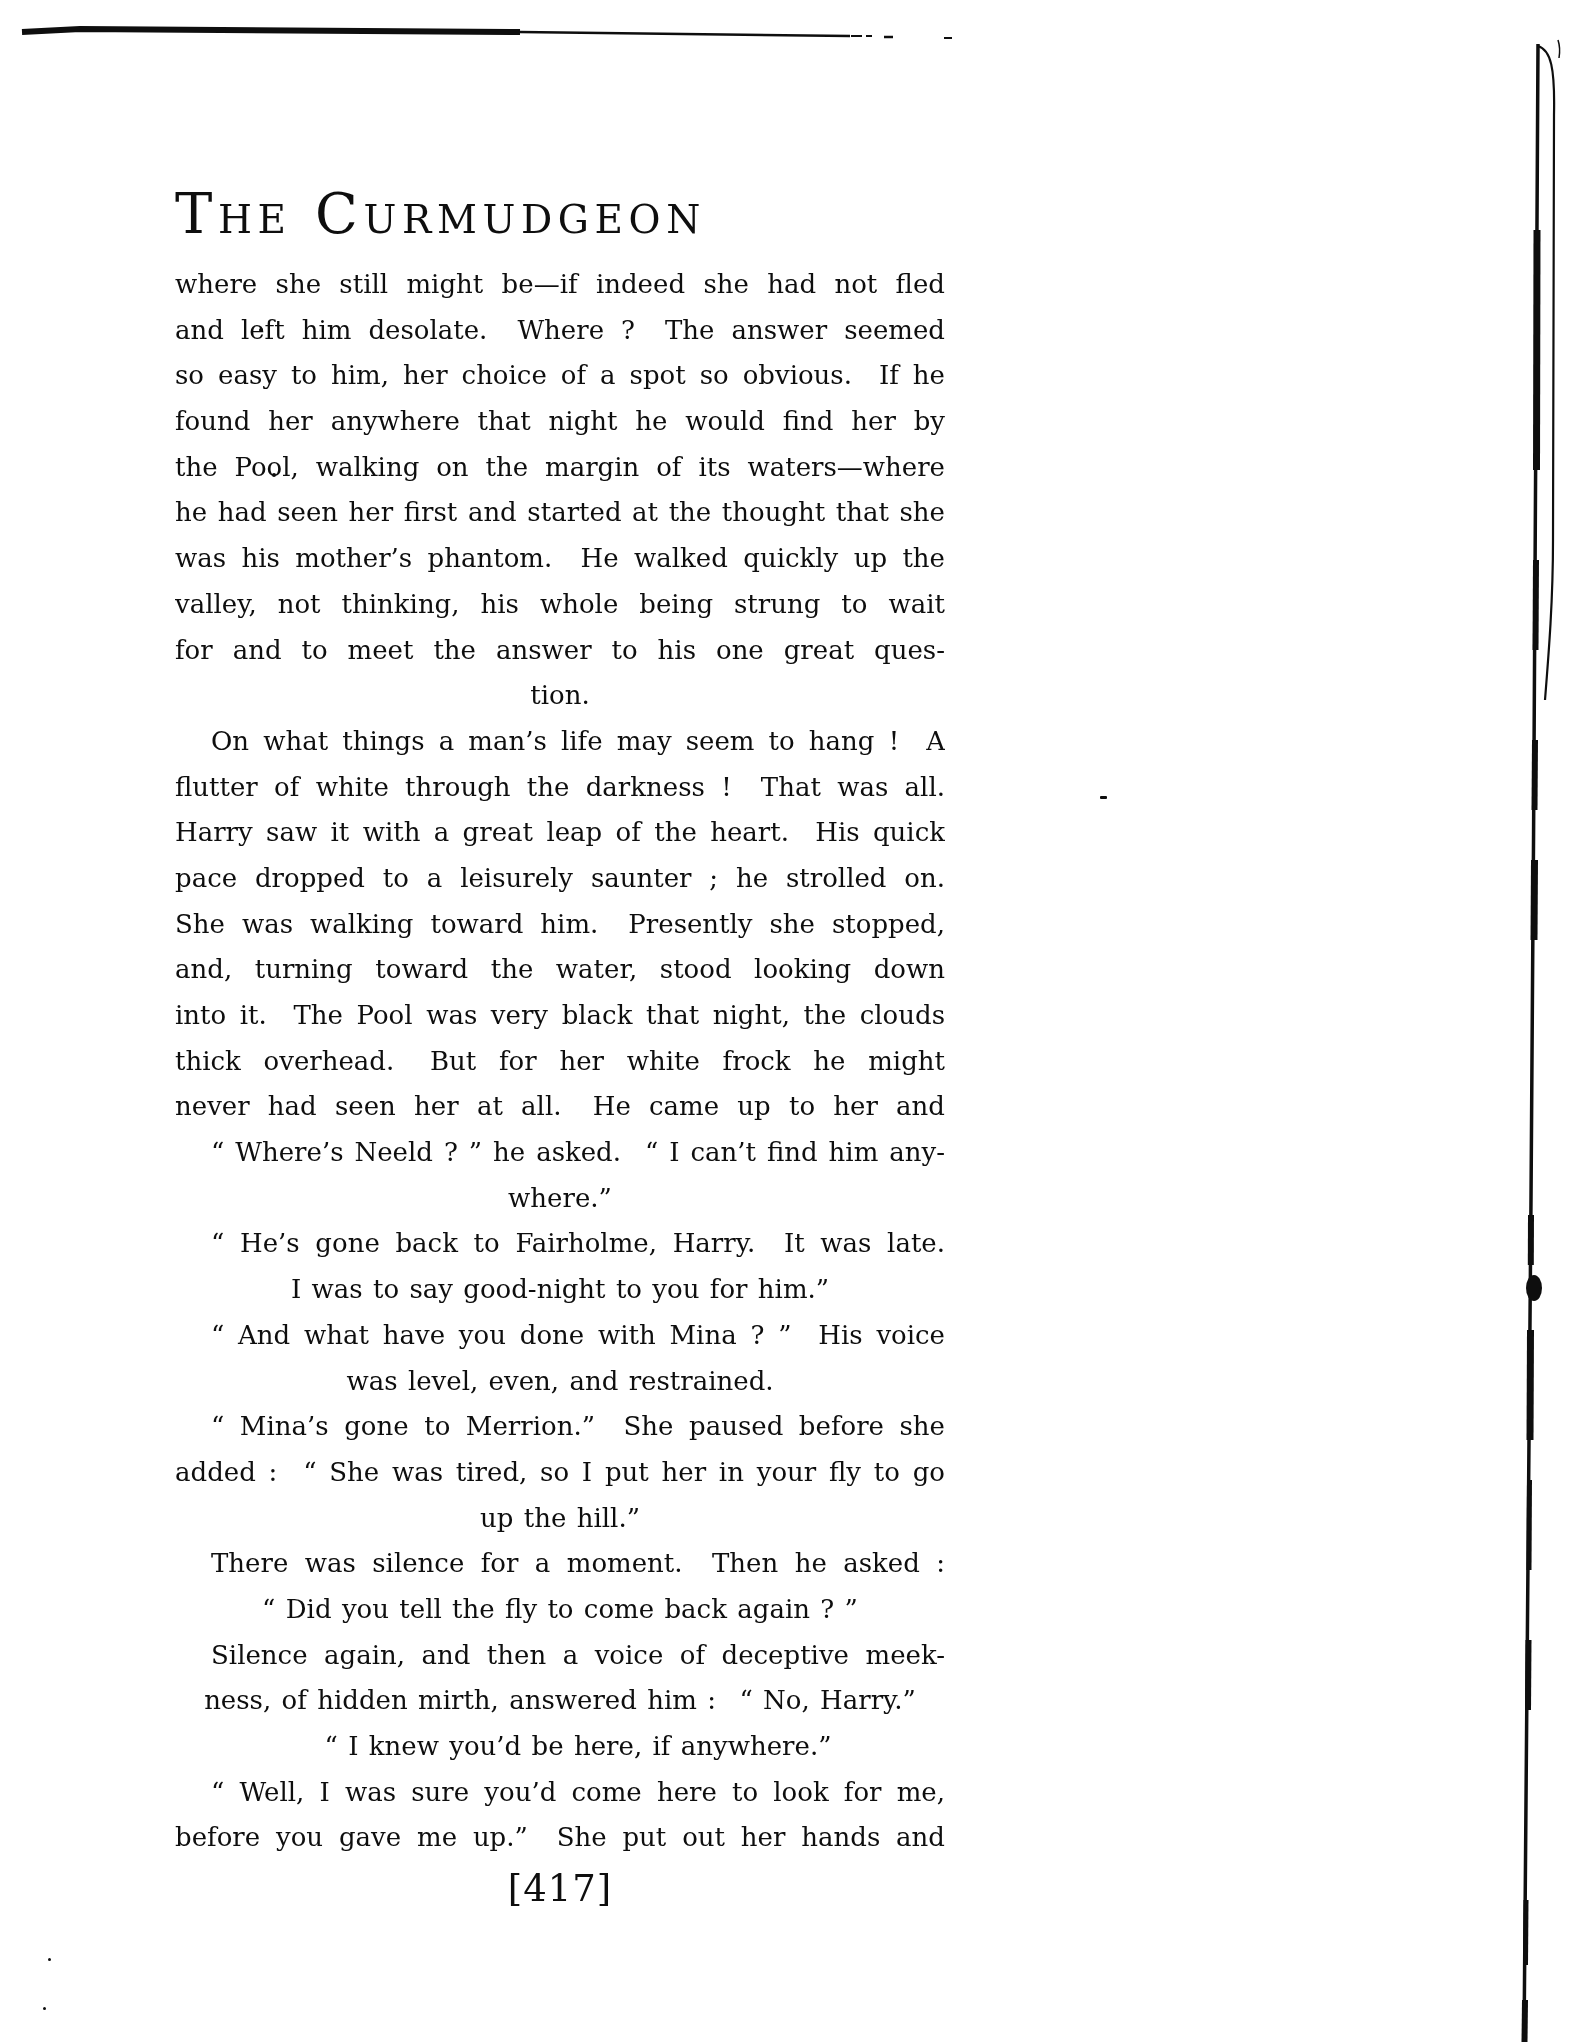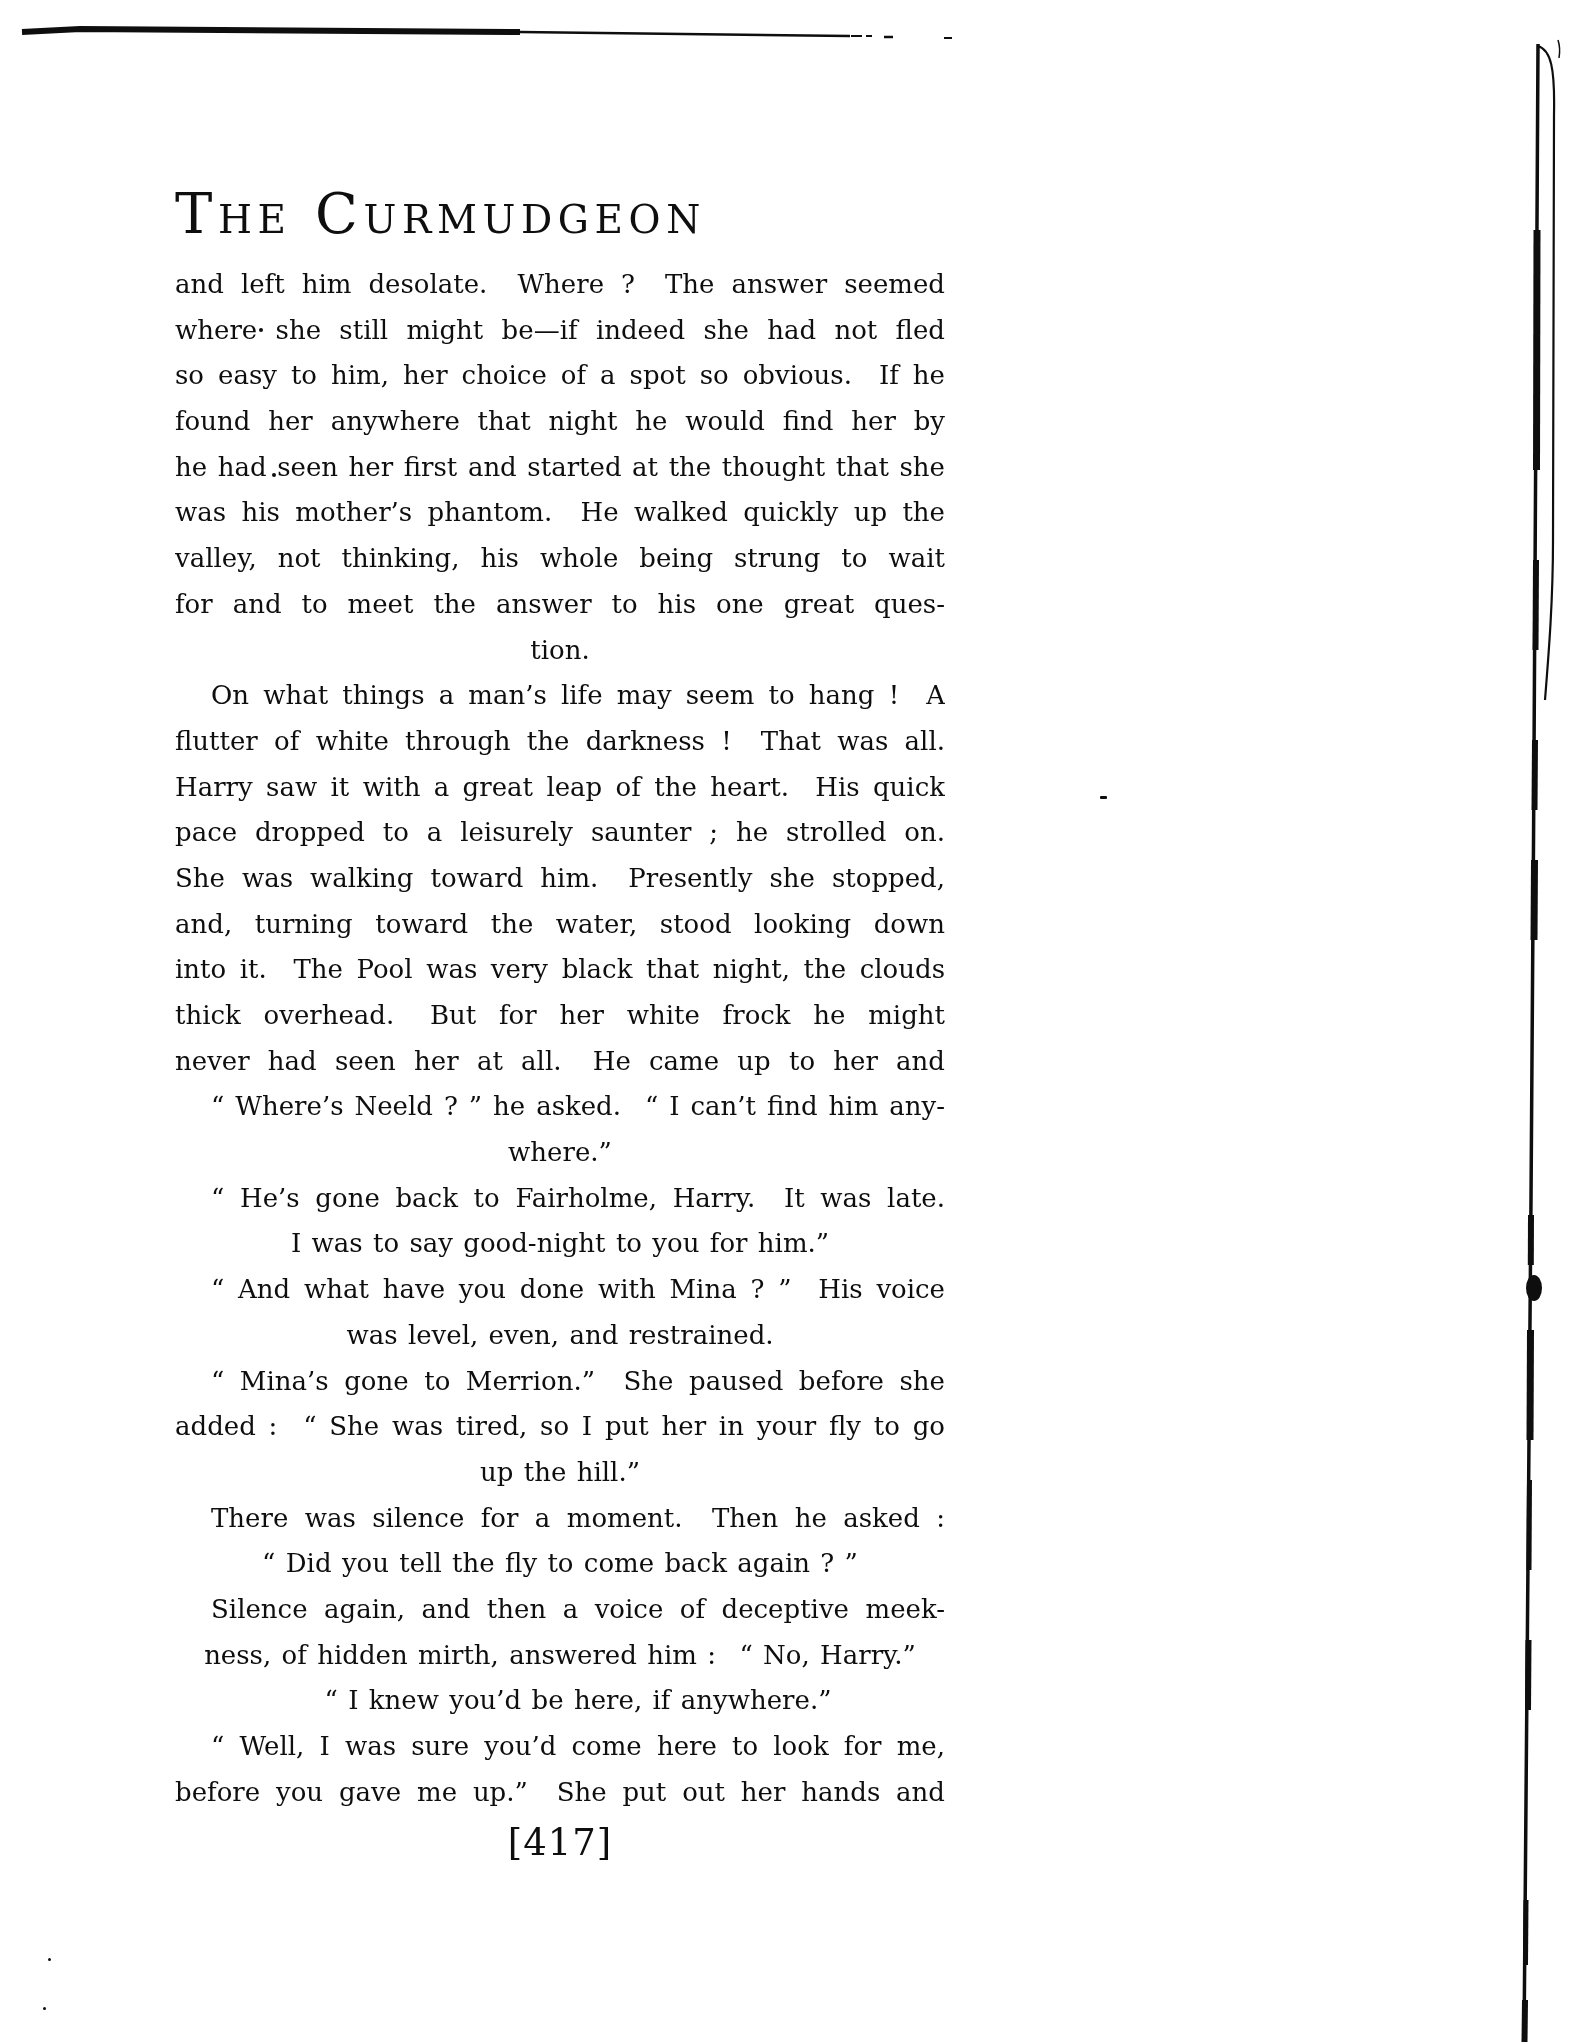--- a/index.html
+++ b/index.html
@@ -87,24 +87,25 @@
 
   <div class="speck" style="left:259px;top:328px;width:4px;height:4px;"></div>
   <div class="speck" style="left:272px;top:473px;width:4px;height:4px;"></div>
   <div class="speck" style="left:1100px;top:796px;width:7px;height:3px;border-radius:1px;"></div>
   <div class="speck" style="left:48px;top:1958px;width:3px;height:3px;"></div>
   <div class="speck" style="left:43px;top:2007px;width:3px;height:3px;"></div>
 
   <div class="column">
     <h1 class="title">The Curmudgeon</h1>
     <div class="body-text">
+        <div class="line justify">where she still might be—if indeed she had not fled</div>
         <div class="line justify">and left him desolate.  Where ?  The answer seemed</div>
-        <div class="line justify">where she still might be—if indeed she had not fled</div>
         <div class="line justify">so easy to him, her choice of a spot so obvious.  If he</div>
         <div class="line justify">found her anywhere that night he would find her by</div>
+        <div class="line justify">the Pool, walking on the margin of its waters—where</div>
         <div class="line justify">he had seen her first and started at the thought that she</div>
         <div class="line justify">was his mother’s phantom.  He walked quickly up the</div>
         <div class="line justify">valley, not thinking, his whole being strung to wait</div>
         <div class="line justify">for and to meet the answer to his one great ques-</div>
         <div class="line">tion.</div>
         <div class="line indent justify">On what things a man’s life may seem to hang !  A</div>
         <div class="line justify">flutter of white through the darkness !  That was all.</div>
         <div class="line justify">Harry saw it with a great leap of the heart.  His quick</div>
         <div class="line justify">pace dropped to a leisurely saunter ; he strolled on.</div>
         <div class="line justify">She was walking toward him.  Presently she stopped,</div>

